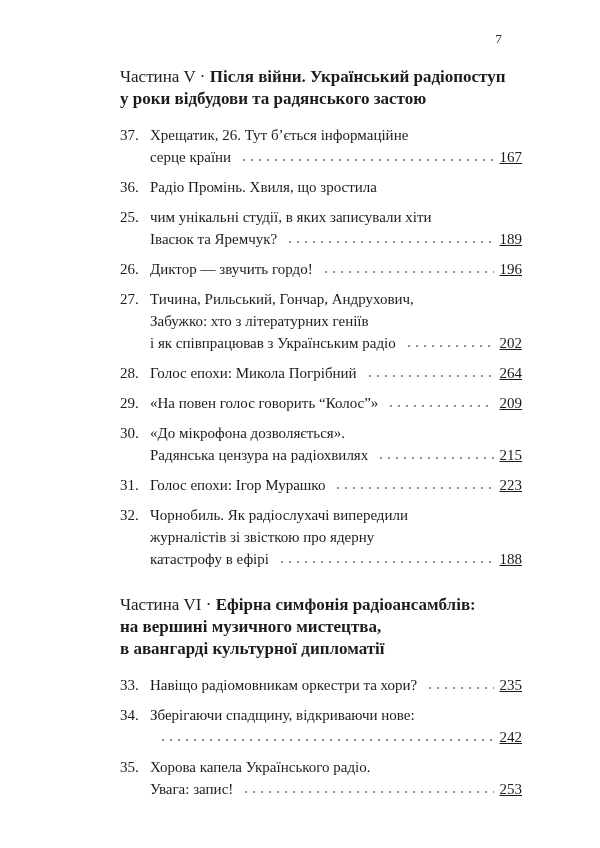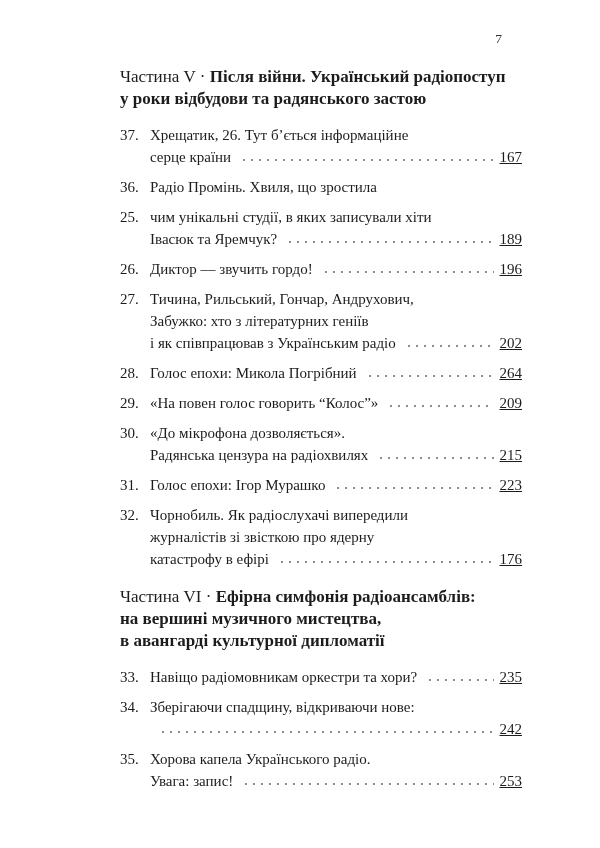--- a/index.html
+++ b/index.html
@@ -23,21 +23,21 @@
   }
   .folio {
     text-align: right;
     font-size: 13.5px;
     line-height: 18px;
     padding-right: 20px;
     margin-bottom: 18px;
     color: #333333;
   }
   .toc-section { margin: 0; }
-  .toc-section + .toc-section { margin-top: 16px; }
+  .toc-section + .toc-section { margin-top: 24px; }
   .section-heading {
     font-size: 17px;
     line-height: 22px;
     font-weight: bold;
     margin-bottom: 14px;
   }
   .section-label {
     font-weight: normal;
   }
   .entry {
@@ -179,21 +179,21 @@
           </div>
         </div>
         <div class="entry">
           <div class="num">32.</div>
           <div class="body">
             <div class="line">Чорнобиль. Як радіослухачі випередили</div>
             <div class="line">журналістів зі звісткою про ядерну</div>
             <div class="lastline">
               <span class="txt">катастрофу в ефірі</span>
               <span class="leader"></span>
-              <span class="pg">176</span>
+              <span class="pg">188</span>
             </div>
           </div>
         </div>
       </div>
       <div class="toc-section">
         <div class="section-heading">
           <div class="hline"><span class="section-label">Частина VI · </span><span class="section-title">Ефірна симфонія радіоансамблів:</span></div>
           <div class="hline">на вершині музичного мистецтва,</div>
           <div class="hline">в авангарді культурної дипломатії</div>
         </div>

